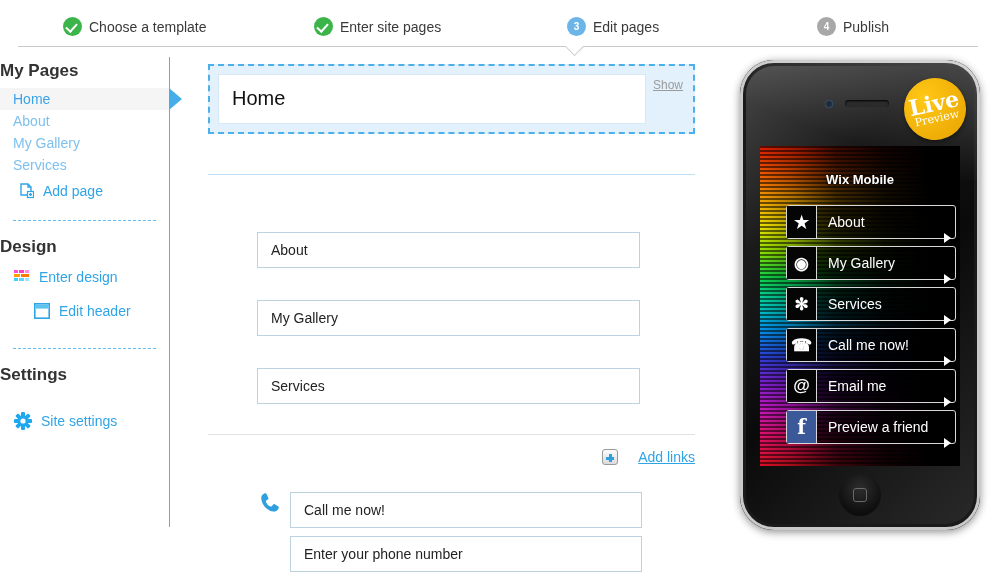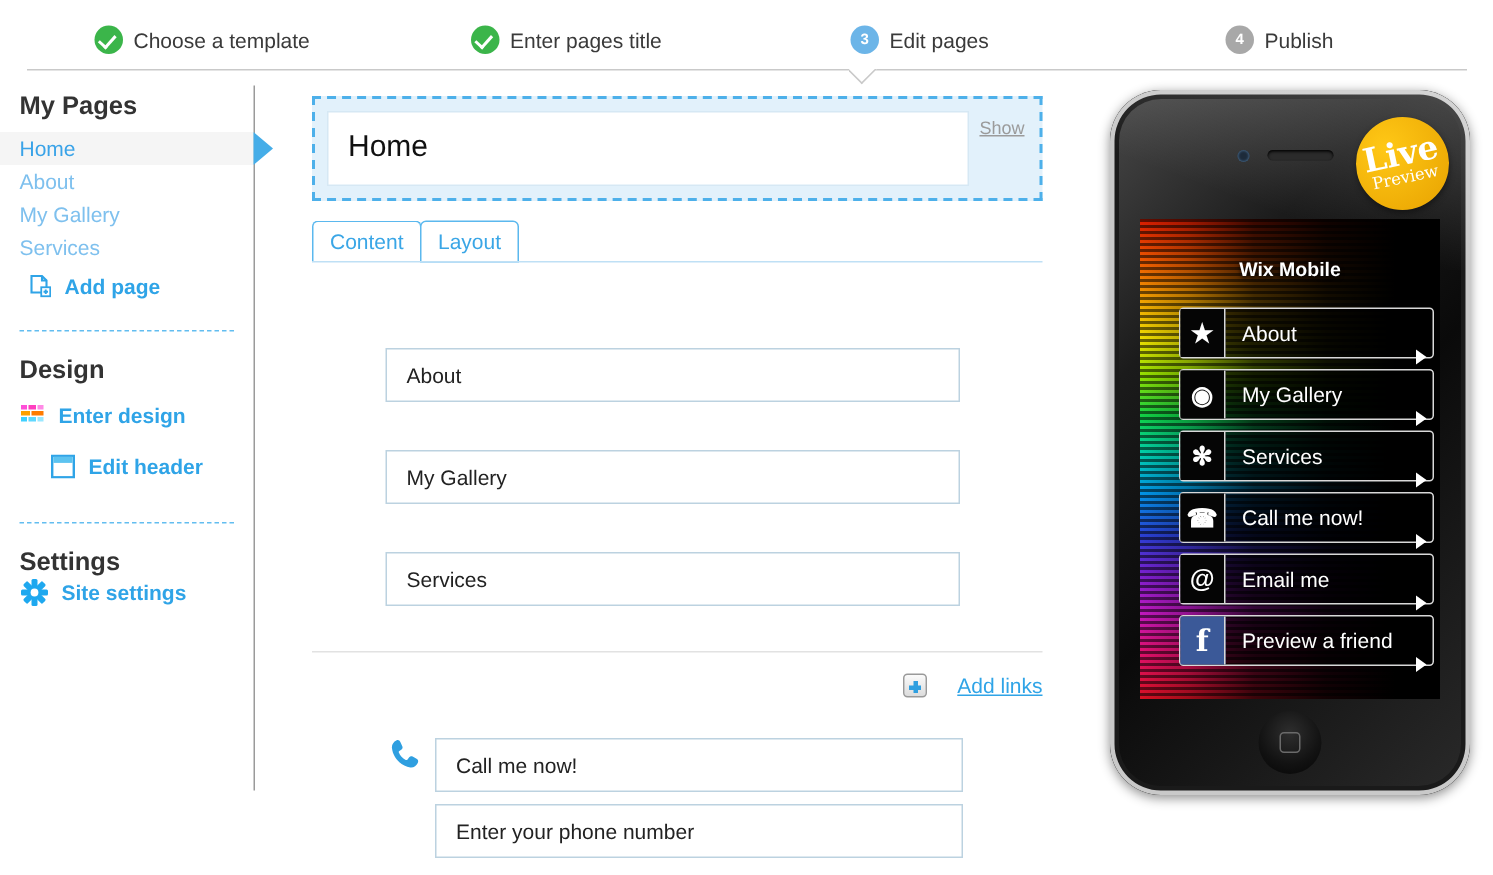--- a/index.html
+++ b/index.html
@@ -51,21 +51,21 @@
   .badge-active { background:#6cb5e8; }
   .badge-todo { background:#a8a8a8; }
   .step-label { font-size:14px; color:#3a3a3a; }
 
   
   #sidebar {
     position:absolute; left:0; top:57px; width:170px; height:470px;
     border-right:1px solid #9a9a9a;
   }
   .side-head {
-    font-size:17px; font-weight:bold; color:#333; padding-left:13px;
+    font-size:17px; font-weight:bold; color:#333; 
   }
   #sh-pages  { position:absolute; left:0; top:4px; }
   #sh-design { position:absolute; left:0; top:180px; }
   #sh-settings{ position:absolute; left:0; top:308px; }
 
   .page-item {
     position:absolute; left:0; width:169px; height:22px; line-height:22px;
     padding-left:13px; font-size:14px; color:#7ec0ee; cursor:pointer;
   }
   .page-item.active { color:#3aa3e8; background:#f5f5f5; }
@@ -77,22 +77,22 @@
     border-bottom:11px solid transparent; border-left:13px solid #45ade8;
   }
 
   .side-link {
     position:absolute; display:flex; align-items:center;
     font-size:14px; color:#2fa4e7; cursor:pointer;
   }
   #add-page   { left:20px; top:126px; }
   #edit-design{ left:14px; top:212px; }
   #edit-header{ left:14px; top:246px;padding-left:20px; }
-  #site-settings{ left:14px; top:329px;align-items:center; }
-  .side-link .lbl { margin-left:9px;font-weight:bold; }
+  #site-settings{ left:14px; top:355px;align-items:center; }
+  .side-link .lbl { margin-left:9px; }
 
   .dash-sep {
     position:absolute; left:13px; width:143px; height:0;
     border-top:1px dashed #62bdf0;
   }
   #sep1 { top:163px; } #sep2 { top:291px; }
 
   
   .ic { flex:none; display:block; position:relative; }
   .ic-addpage { width:14px; height:16px; }
@@ -282,21 +282,21 @@
 
 <div id="wizard">
 
   <div class="step" id="step0" style="left:63px">
     <span class="step-badge badge-done"></span>
     <span class="step-label">Choose a template</span>
   </div>
 
   <div class="step" id="step1" style="left:314px">
     <span class="step-badge badge-done"></span>
-    <span class="step-label">Enter pages title</span>
+    <span class="step-label">Enter site pages</span>
   </div>
 
   <div class="step" id="step2" style="left:567px">
     <span class="step-badge badge-active">3</span>
     <span class="step-label">Edit pages</span>
   </div>
 
   <div class="step" id="step3" style="left:817px">
     <span class="step-badge badge-todo">4</span>
     <span class="step-label">Publish</span>
@@ -378,24 +378,20 @@
   </div>
 </div>
 
 <div id="main">
 
   <div id="title-zone">
     <div id="title-field">Home</div>
     <span id="show-link">Show</span>
   </div>
 
-  <div id="tabs">
-    <div class="tab active" id="tab0">Content</div>
-    <div class="tab" id="tab1">Layout</div>
-  </div>
   <div id="tab-rule"></div>
 
   <div class="link-row" id="lr0">About</div>
   <div class="link-row" id="lr1">My Gallery</div>
   <div class="link-row" id="lr2">Services</div>
 
   <div id="mid-rule"></div>
 
   <div id="add-links">
     <span id="plus-box"></span>

